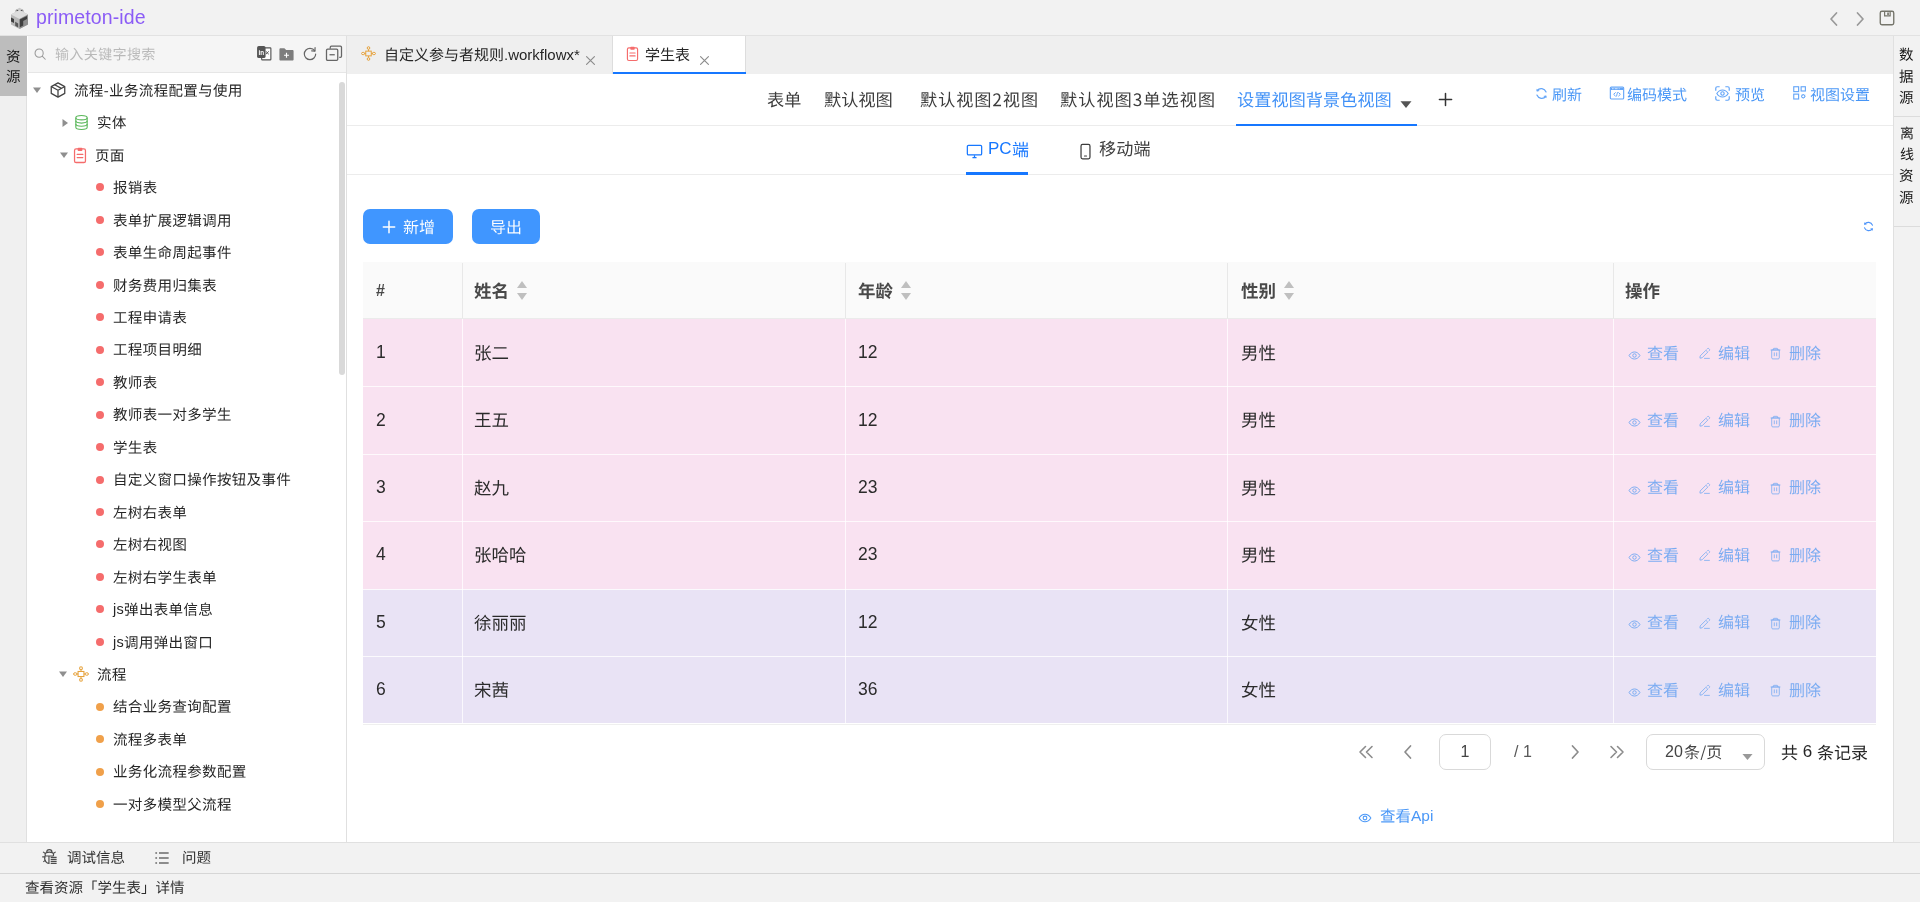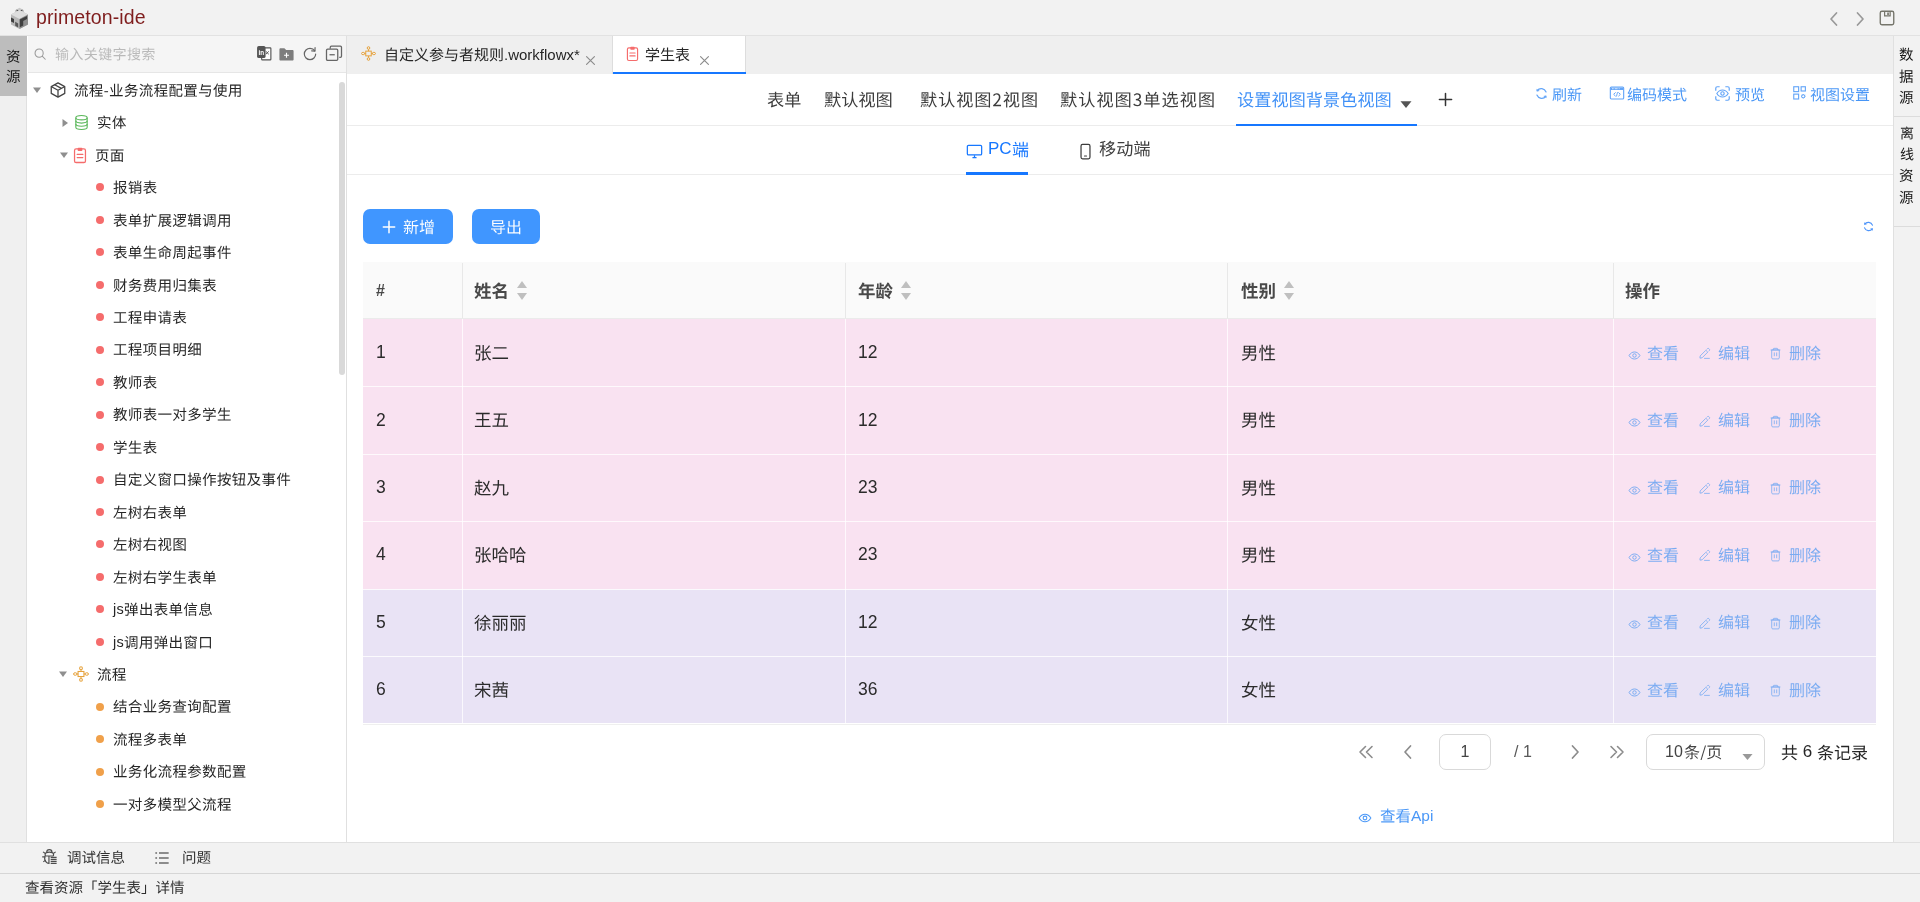--- a/index.html
+++ b/index.html
@@ -14,21 +14,21 @@
 <div class="ab" style="left:10px;top:7px;width:19px;height:24px;"><svg width="19" height="25" viewBox="0 0 19 25" fill="none">
       <path d="M5 3.2 9.5 0.8 14 3.2 14 6 9.5 8.4 5 6 Z" fill="#c8c8c8"></path>
       <path d="M6.6 2.4 9.5 4 12.4 2.4 12.4 4.1 9.5 5.7 6.6 4.1 Z" fill="#4a4a4a"></path>
       <path d="M1 7.5 9.5 3 18 7.5 18 17.5 9.5 22 1 17.5 Z" fill="#b9b9b9"></path>
       <path d="M9.5 3 18 7.5 9.5 12 1 7.5 Z" fill="#dedede"></path>
       <path d="M9.5 12 18 7.5 18 17.5 9.5 22 Z" fill="#8e8e8e"></path>
       <path d="M9.8 12.6 17 9 17 12 13.2 14 13.2 18.5 9.8 20.3 Z" fill="#3f3f3f"></path>
       <path d="M1 10.5 4 12.1 4 16.1 1 14.5 Z" fill="#3f3f3f"></path>
       <path d="M5.2 14.8 8.2 16.4 8.2 20.4 5.2 18.8 Z" fill="#575757"></path>
     </svg></div>
-<div class="ab fx" style="left:36px;top:0px;width:200px;height:36px;font-size:19.5px;color:#7f1d1d;letter-spacing:.1px">
+<div class="ab fx" style="left:36px;top:0px;width:200px;height:36px;font-size:19.5px;color:#8b5cf6;letter-spacing:.1px">
     <span style="margin-top:-2px">primeton-ide</span>
   </div>
 <div class="ab" style="left:1828px;top:11px;width:12px;height:15px;"><svg width="12" height="16" viewBox="0 0 12 16" fill="none">
       <path d="M8.5 2 3 8 8.5 14" stroke="#999" stroke-width="1.7" stroke-linecap="round" stroke-linejoin="round"></path>
     </svg></div>
 <div class="ab" style="left:1854px;top:11px;width:12px;height:15px;"><svg width="12" height="16" viewBox="0 0 12 16" fill="none">
       <path d="M3.5 2 9 8 3.5 14" stroke="#999" stroke-width="1.7" stroke-linecap="round" stroke-linejoin="round"></path>
     </svg></div>
 <div class="ab" style="left:1878px;top:9px;width:18px;height:18px;"><svg width="18" height="18" viewBox="0 0 24 24" fill="none">
       <rect x="3" y="3" width="18" height="18" rx="2.2" stroke="#75756b" stroke-width="1.8"></rect>
@@ -1058,21 +1058,21 @@
 <div class="ab fx" style="left:1514px;top:734px;width:40px;height:36px;font-size:16px;color:#595959">
     <span>/ 1</span>
   </div>
 <div class="ab" style="left:1569px;top:744px;width:12px;height:16px;"><svg width="12" height="16" viewBox="0 0 12 16" fill="none">
       <path d="M3.5 2 9 8 3.5 14" stroke="#8c8c8c" stroke-width="1.7" stroke-linecap="round" stroke-linejoin="round"></path>
     </svg></div>
 <div class="ab" style="left:1608px;top:744px;width:18px;height:16px;"><svg width="18" height="16" viewBox="0 0 18 16" fill="none">
       <path d="M3 2.5 8.5 8 3 13.5 M9.5 2.5 15 8 9.5 13.5" stroke="#8c8c8c" stroke-width="1.6" stroke-linecap="round" stroke-linejoin="round"></path>
     </svg></div>
 <div class="ab fx" style="left:1646px;top:734px;width:119px;height:36px;background:#fff;border:1px solid #d9d9d9;border-radius:7px;padding-left:18px">
-    <span style="font-size:16px;color:#444;margin-right:1px">10</span>
+    <span style="font-size:16px;color:#444;margin-right:1px">20</span>
     <svg class="t" style="width:38.3px;height:16px" viewBox="0 -880 2392 1000" fill="#444">
       <use href="#g6761"></use>
       <use href="#g2f" x="1000"></use>
       <use href="#g9875" x="1392"></use>
     </svg>
   </div>
 <div class="ab" style="left:1742px;top:747px;width:11px;height:8px;"><svg width="11" height="8" viewBox="0 0 12 8" fill="none">
       <path d="M0.5 0.8 H11.5 L6 7.4 Z" fill="#999"></path>
     </svg></div>
 <div class="ab fx" style="left:1781px;top:734px;width:110px;height:36px;">

